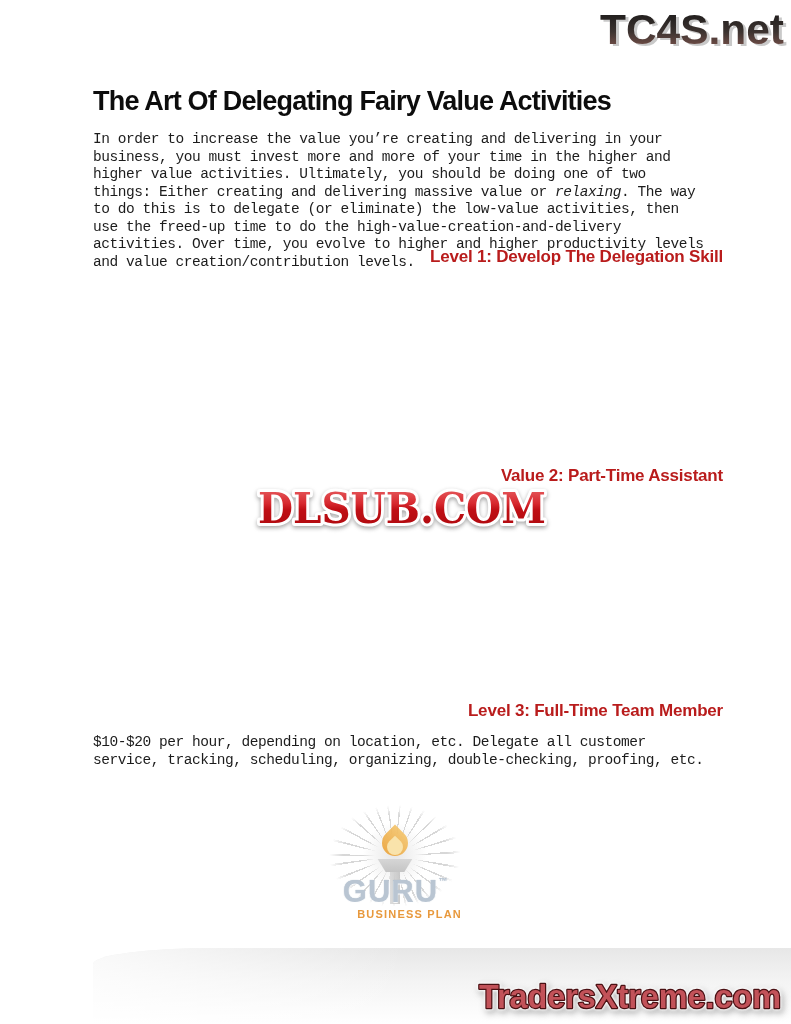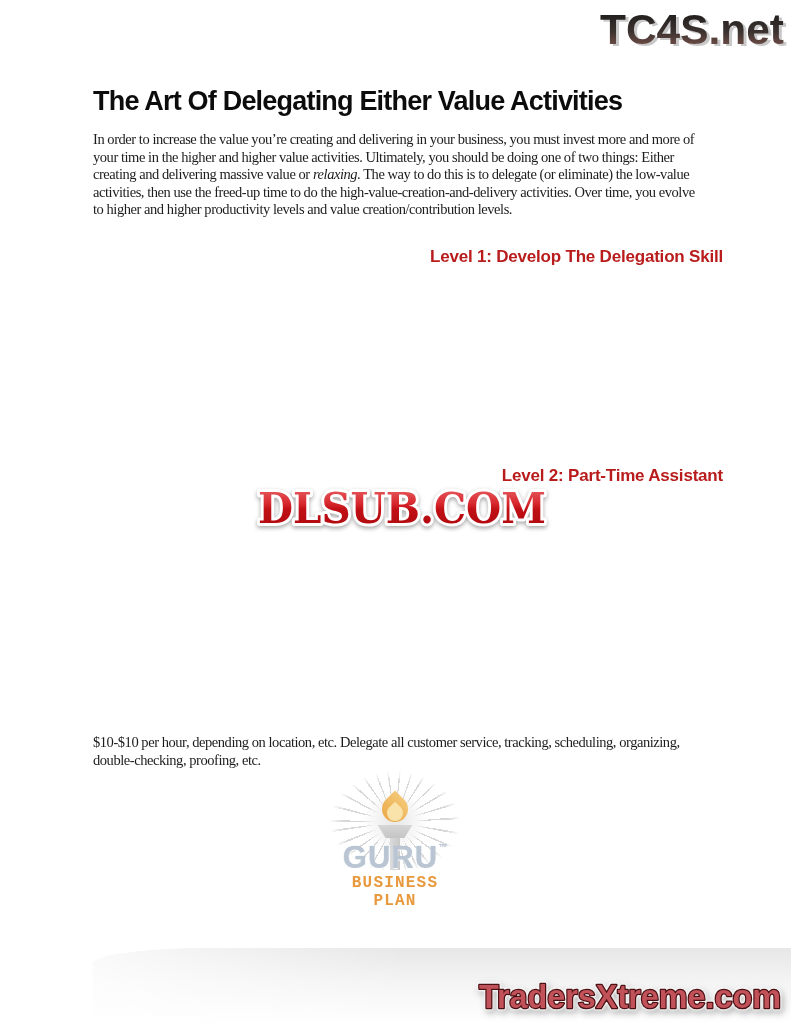--- a/index.html
+++ b/index.html
@@ -29,21 +29,21 @@
     font-weight: bold;
     font-size: 27px;
     letter-spacing: -0.8px;
     color: #0c0c0c;
   }
   .body-text {
     position: absolute;
     left: 93px;
     width: 615px;
     margin: 0;
-    font-family: Liberation Serif, serif;
+    font-family: Liberation Mono, monospace;
     font-size: 14.5px;
     letter-spacing: -0.45px;
     line-height: 17.5px;
     color: #1c1c1c;
   }
   .intro-para   { top: 131px; }
   .sec-heading {
     position: absolute;
     left: 108px;
     width: 615px;
@@ -66,21 +66,21 @@
   
   .dlsub-wm {
     position: absolute;
     left: 250px; top: 480px;
     filter: drop-shadow(0 2px 2px rgba(60,60,60,0.45));
   }
 
   
   .guru-logo {
     position: absolute;
-    left: 328px; top: 768px;
+    left: 328px; top: 802px;
     width: 134px; height: 122px;
   }
   .guru-rays {
     position: absolute; left: 0; top: 0;
     width: 134px; height: 104px;
     background: repeating-conic-gradient(from -90deg at 50% 52%,
       rgba(150,150,150,0.5) 0deg 2deg, rgba(255,255,255,0) 2deg 13.5deg);
     -webkit-mask-image: radial-gradient(ellipse 50% 50% at 50% 52%, transparent 30%, #000 48%, #000 78%, transparent 98%);
     mask-image: radial-gradient(ellipse 50% 50% at 50% 52%, transparent 30%, #000 48%, #000 78%, transparent 98%);
     opacity: 0.75;
@@ -126,24 +126,24 @@
     font-weight: bold;
     font-size: 31px;
     letter-spacing: 1px;
     color: #b9c5d2;
     text-shadow: 0 1px 1px #ffffff, 0 0 1px #9aabbd;
   }
   .guru-wordmark sup { font-size: 9px; vertical-align: 18px; letter-spacing: 0; }
   .guru-subtitle {
     position: absolute; left: 0; top: 106px;
     width: 100%;
-    text-align: center;
-    font-family: Liberation Mono, monospace;
-    font-weight: bold;
-    font-size: 16px;
+    text-align: right;
+    font-family: Liberation Sans, sans-serif;
+    font-weight: bold;
+    font-size: 11px;
     letter-spacing: 1.2px;
     color: #e8993d;
   }
 
   
   .footer-band {
     position: absolute;
     left: 93px; top: 948px;
     width: 698px; height: 76px;
     background: linear-gradient(to bottom, #e7e7e7 0%, #f4f4f4 45%, #ffffff 100%);
@@ -169,41 +169,42 @@
     <defs>
       <linearGradient id="tc4sGrad" x1="0" y1="0" x2="0" y2="1">
         <stop offset="0%" stop-color="#161616"></stop>
         <stop offset="55%" stop-color="#3c3330"></stop>
         <stop offset="100%" stop-color="#8a5a52"></stop>
       </linearGradient>
     </defs>
     <text x="4" y="42" font-family="Liberation Sans, sans-serif" font-weight="bold" font-size="42" textLength="184" lengthAdjust="spacingAndGlyphs" fill="url(#tc4sGrad)">TC4S.net</text>
   </svg>
 
-  <h1 class="doc-title">The Art Of Delegating Either Value Activities</h1>
+  <h1 class="doc-title">The Art Of Delegating Fairy Value Activities</h1>
 
   <p class="body-text intro-para"><span>In order to increase the value you’re creating and delivering in your business, you must invest more and more of your time in the higher and higher value activities. Ultimately, you should be doing one of two things: Either creating and delivering massive value or </span><span class="italic">relaxing</span><span>. The way to do this is to delegate (or eliminate) the low-value activities, then use the freed-up time to do the high-value-creation-and-delivery activities. Over time, you evolve to higher and higher productivity levels and value creation/contribution levels.</span></p>
 
   <h2 class="sec-heading h-level1">Level 1: Develop The Delegation Skill</h2>
 
-  <h2 class="sec-heading h-level2">Level 2: Part-Time Assistant</h2>
+  <h2 class="sec-heading h-level2">Value 2: Part-Time Assistant</h2>
 
   <svg class="dlsub-wm" width="304" height="58" viewBox="0 0 304 58">
     <defs>
       <linearGradient id="dlsubGrad" x1="0" y1="0" x2="0" y2="1">
         <stop offset="0%" stop-color="#ea6a6c"></stop>
         <stop offset="40%" stop-color="#d7282e"></stop>
         <stop offset="52%" stop-color="#c01016"></stop>
         <stop offset="100%" stop-color="#ab070c"></stop>
       </linearGradient>
     </defs>
     <text x="152" y="43" text-anchor="middle" font-family="DejaVu Serif, serif" font-weight="bold" font-size="42" textLength="288" lengthAdjust="spacingAndGlyphs" paint-order="stroke" stroke="#ffffff" stroke-width="6" stroke-linejoin="round" fill="url(#dlsubGrad)">DLSUB.COM</text>
   </svg>
 
-  <p class="body-text p-level3">$10-$10 per hour, depending on location, etc. Delegate all customer service, tracking, scheduling, organizing, double-checking, proofing, etc.</p>
+  <h2 class="sec-heading h-level3">Level 3: Full-Time Team Member</h2>
+  <p class="body-text p-level3">$10-$20 per hour, depending on location, etc. Delegate all customer service, tracking, scheduling, organizing, double-checking, proofing, etc.</p>
 
   <div class="guru-logo">
     <div class="guru-rays"></div>
     <div class="guru-glow"></div>
     <div class="guru-flame-outer"></div>
     <div class="guru-flame-inner"></div>
     <div class="guru-torch-cup"></div>
     <div class="guru-torch-handle"></div>
     <div class="guru-wordmark"><span>GURU</span><sup>™</sup></div>
     <div class="guru-subtitle">BUSINESS PLAN</div>

